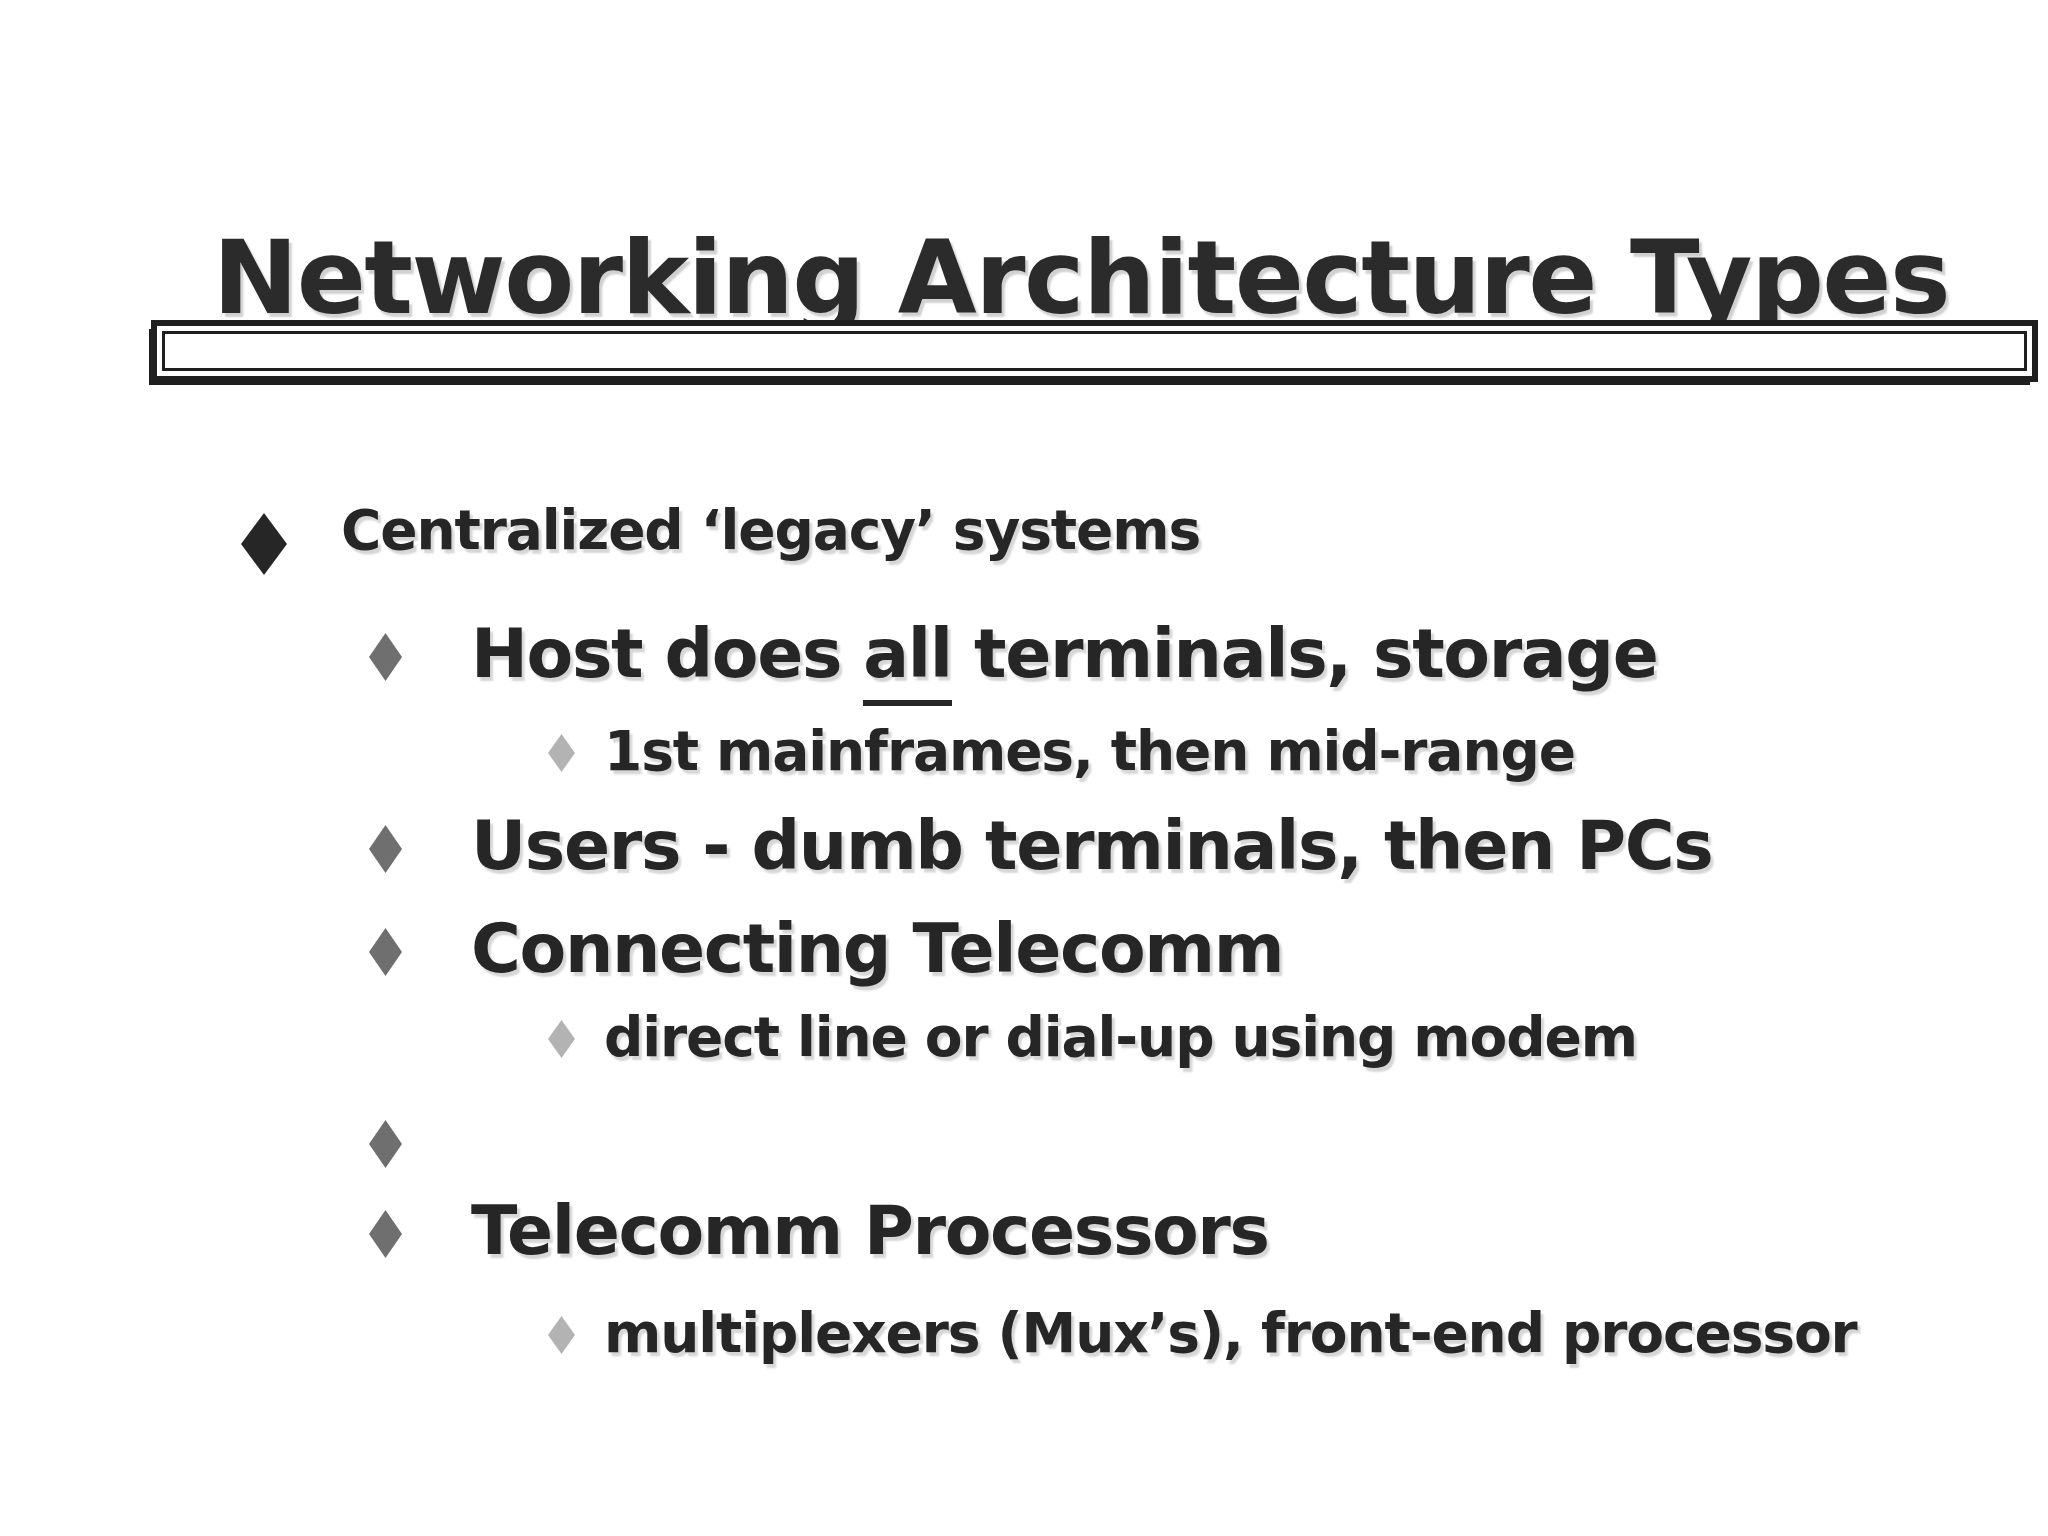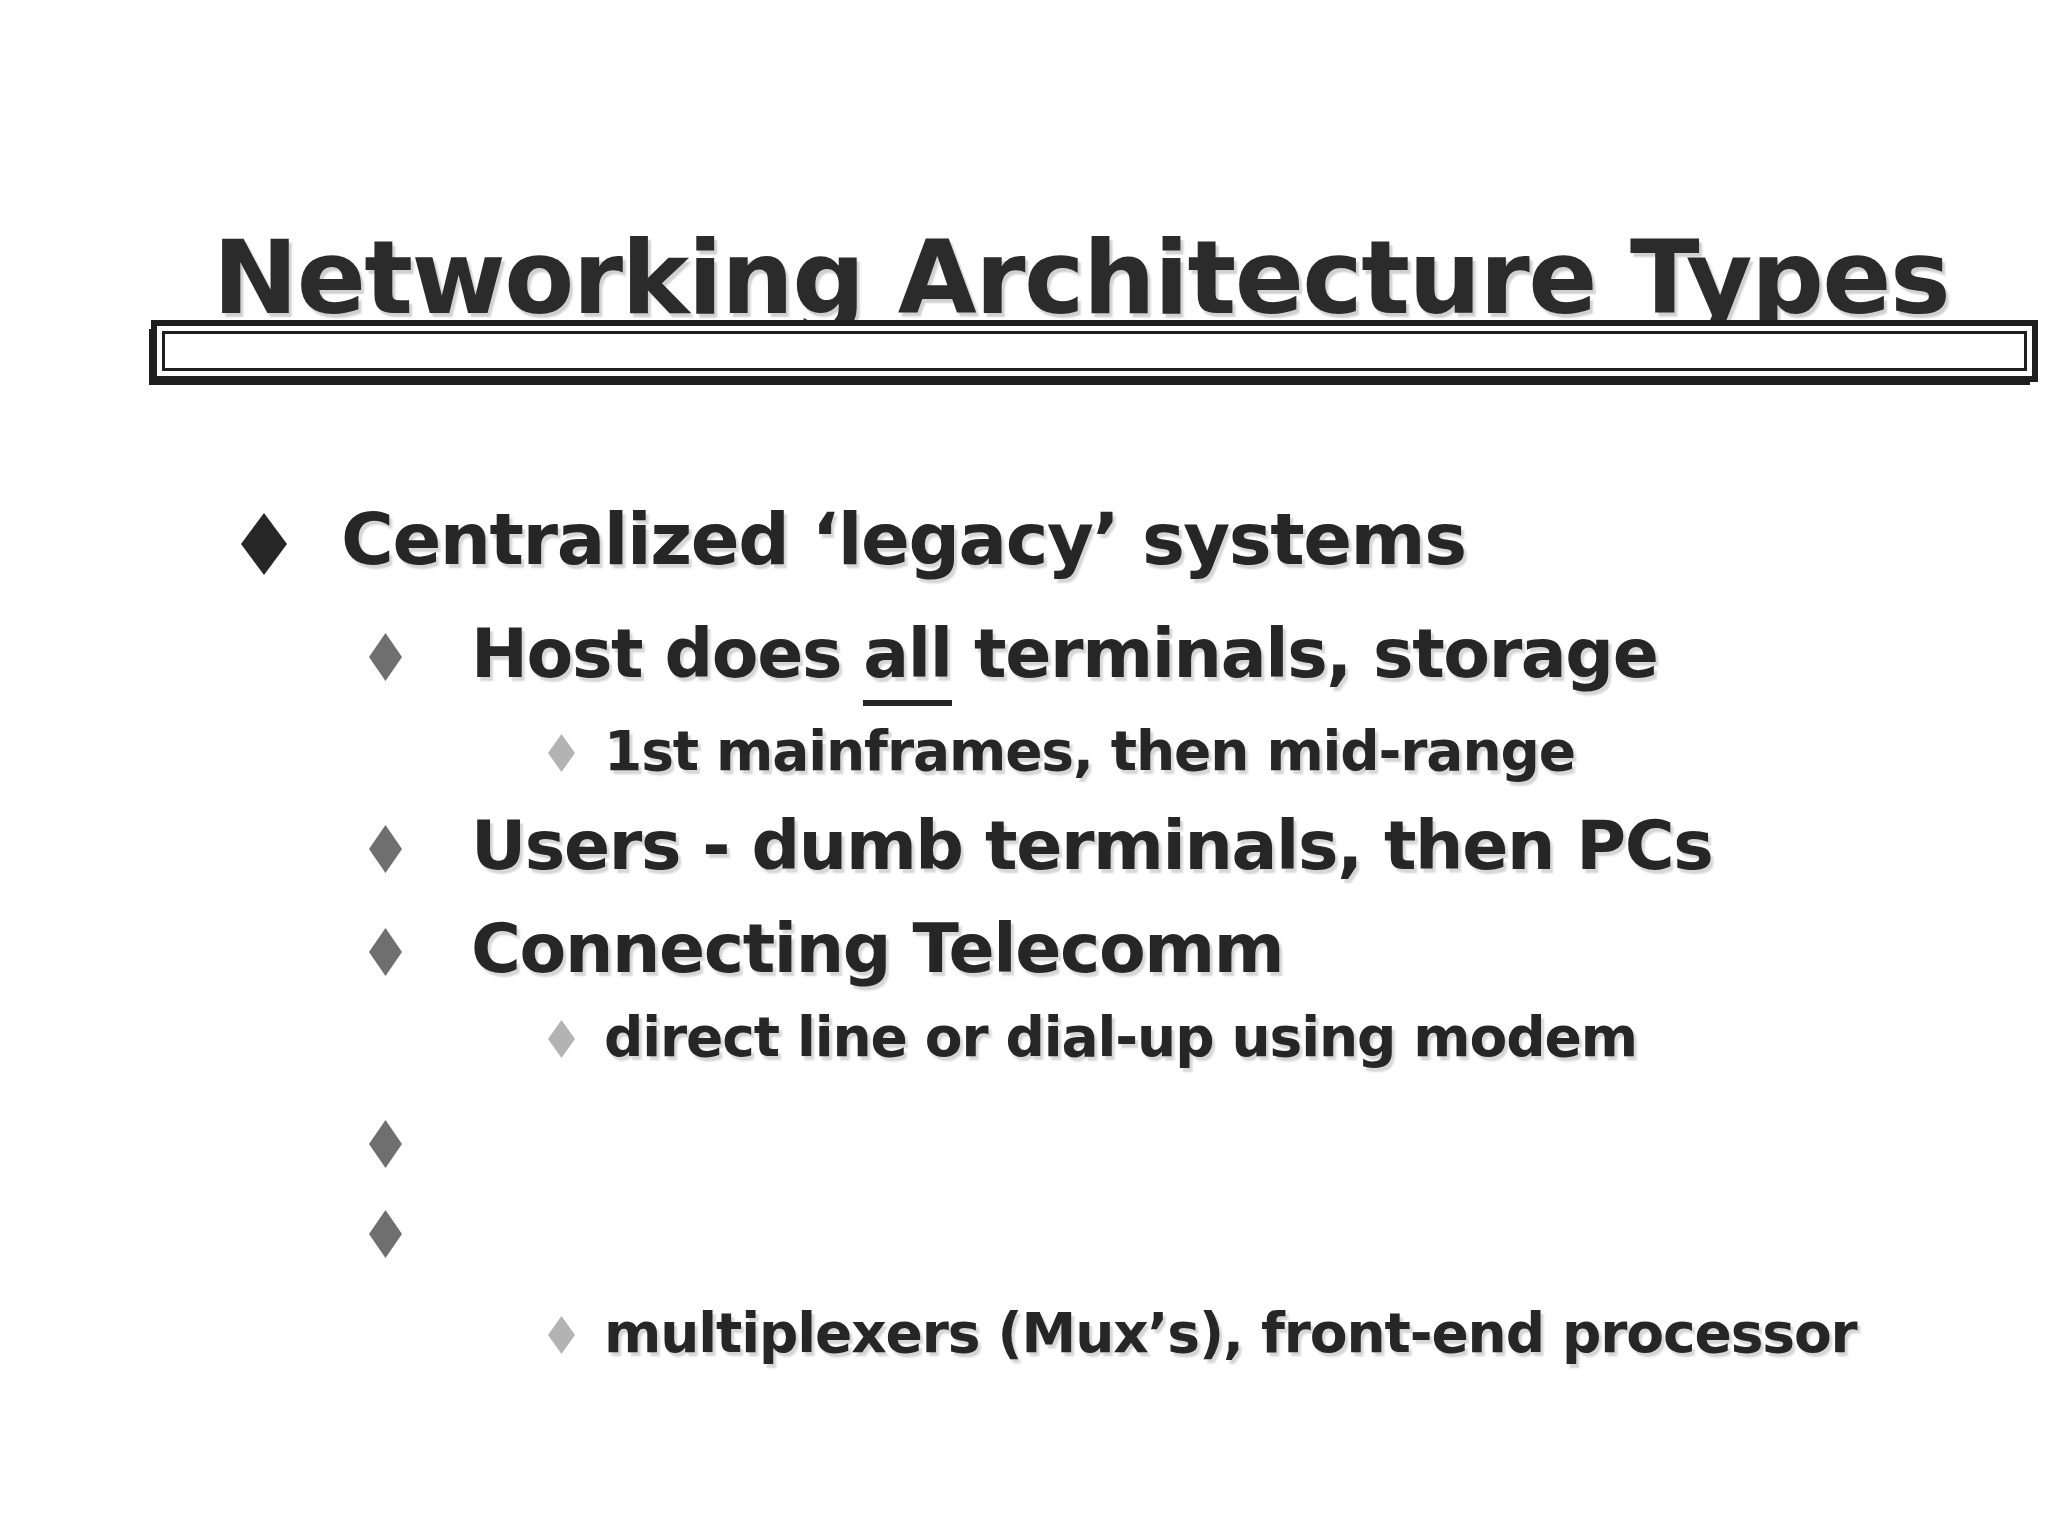--- a/index.html
+++ b/index.html
@@ -61,21 +61,21 @@
     letter-spacing: -0.02em;
     text-shadow: 3px 4px 2px rgba(120,120,120,0.3);
   }
   .row .diamond {
     position: absolute;
     display: block;
     clip-path: polygon(50% 0, 100% 50%, 50% 100%, 0 50%);
   }
   .row .text { display: inline-block; }
 
-  .l1 { left: 205px; font-size: 72px; }
+  .l1 { left: 205px; font-size: 55px; }
   .l1 .diamond { width: 46px; height: 62px; top: 10px; left: 0; background: #262626; }
   .l1 .text { margin-left: 100px; }
 
   .l2 { left: 333px; font-size: 68px; }
   .l2 .diamond { width: 33px; height: 48px; top: 13px; left: 0; background: #6f6f6f; }
   .l2 .text { margin-left: 102px; }
 
   .l3 { left: 512px; font-size: 55px; }
   .l3 .diamond { width: 27px; height: 38px; top: 10px; left: 0; background: #b3b3b3; }
   .l3 .text { margin-left: 56px; }
@@ -127,20 +127,21 @@
       <span class="diamond"></span>
       <span class="text">direct line or dial-up using modem</span>
     </div>
 
     <div class="row l2" style="top:1107px">
       <span class="diamond"></span>
     </div>
 
     <div class="row l2" style="top:1197px">
       <span class="diamond"></span>
+      <span class="text">Telecomm Processors</span>
     </div>
 
     <div class="row l3" style="top:1306px">
       <span class="diamond"></span>
       <span class="text">multiplexers (Mux’s), front-end processor</span>
     </div>
 
   </div>
 </div>
 

